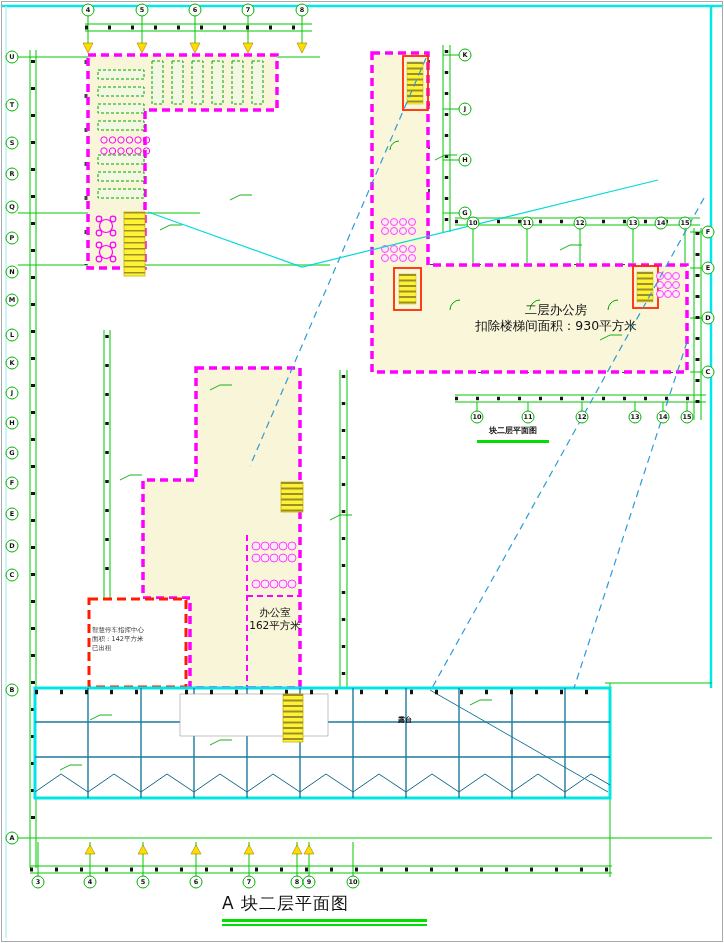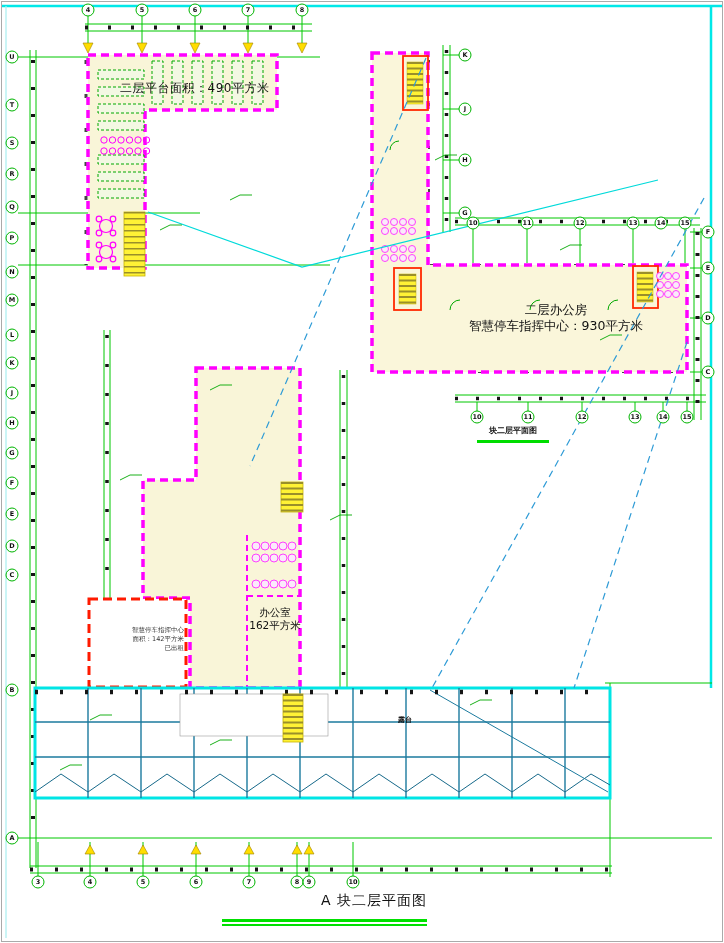--- a/index.html
+++ b/index.html
@@ -18,25 +18,25 @@
       repeating-linear-gradient(90deg, rgba(0,220,220,.85) 0 1px, transparent 1px 8px);}
   .bubble{position:absolute;width:13px;height:13px;box-sizing:border-box;border:1.3px solid #00B400;
     border-radius:50%;background:#fff;color:#111;font-size:6.5px;font-weight:bold;line-height:10px;
     text-align:center;transform:translate(-50%,-50%);}
   .lbl{position:absolute;color:#111;white-space:nowrap;}
   .lbl div{white-space:nowrap;}
   #lbl-platform-top{left:120px;top:80px;width:170px;font-size:12px;letter-spacing:.5px;}
   #lbl-office-block{left:468px;top:302px;width:176px;text-align:center;font-size:12.5px;line-height:16px;}
   #lbl-platform-mid{left:143px;top:517px;width:110px;text-align:center;font-size:12px;line-height:16px;}
   #lbl-office-room{left:245px;top:606px;width:60px;text-align:center;font-size:10.5px;line-height:13px;}
-  #lbl-smart{left:92px;top:626px;width:92px;text-align:right;font-size:6.5px;line-height:9px;color:#333;}
+  #lbl-smart{left:92px;top:626px;width:92px;text-align:left;font-size:6.5px;line-height:9px;color:#333;}
   #lbl-mezz{left:474px;top:425px;width:78px;text-align:center;font-size:8px;font-weight:bold;}
   #mezz-underline{position:absolute;left:477px;top:440px;width:72px;height:3px;background:#00DD00;}
   #lbl-terrace{left:398px;top:715px;font-size:7px;font-weight:bold;}
-  #lbl-title{left:222px;top:892px;width:205px;text-align:right;font-size:14px;letter-spacing:1px;}
+  #lbl-title{left:222px;top:892px;width:205px;text-align:left;font-size:17px;letter-spacing:1px;}
   #title-underline-1{position:absolute;left:222px;top:919px;width:205px;height:3px;background:#00E000;}
   #title-underline-2{position:absolute;left:222px;top:924px;width:205px;height:2px;background:#00E000;}
 </style>
 </head>
 <body>
 
 <div id="canvas">
 
   <div id="gridline-layer">
       <div class="gl-h" style="top: 57px; left: 16px; width: 694px;"></div>
@@ -353,25 +353,24 @@
       <path d="M85,854 H95 L90,845 Z"></path>
         <path d="M138,854 H148 L143,845 Z"></path>
         <path d="M191,854 H201 L196,845 Z"></path>
       <path d="M244,854 H254 L249,845 Z"></path>
         <path d="M292,854 H302 L297,845 Z"></path>
         <path d="M304,854 H314 L309,845 Z"></path>
     </g>
   </svg>
 
   <div id="label-layer">
-    <div class="lbl" id="lbl-platform-top">二层平台面积：490平方米</div>
 
     <div class="lbl" id="lbl-office-block">
       <div>二层办公房</div>
-      <div>智慧停车指挥中心：930平方米</div>
+      <div>扣除楼梯间面积：930平方米</div>
     </div>
 
 
     <div class="lbl" id="lbl-office-room">
       <div>办公室</div>
       <div>162平方米</div>
     </div>
 
     <div class="lbl" id="lbl-smart">
       <div>智慧停车指挥中心</div>

